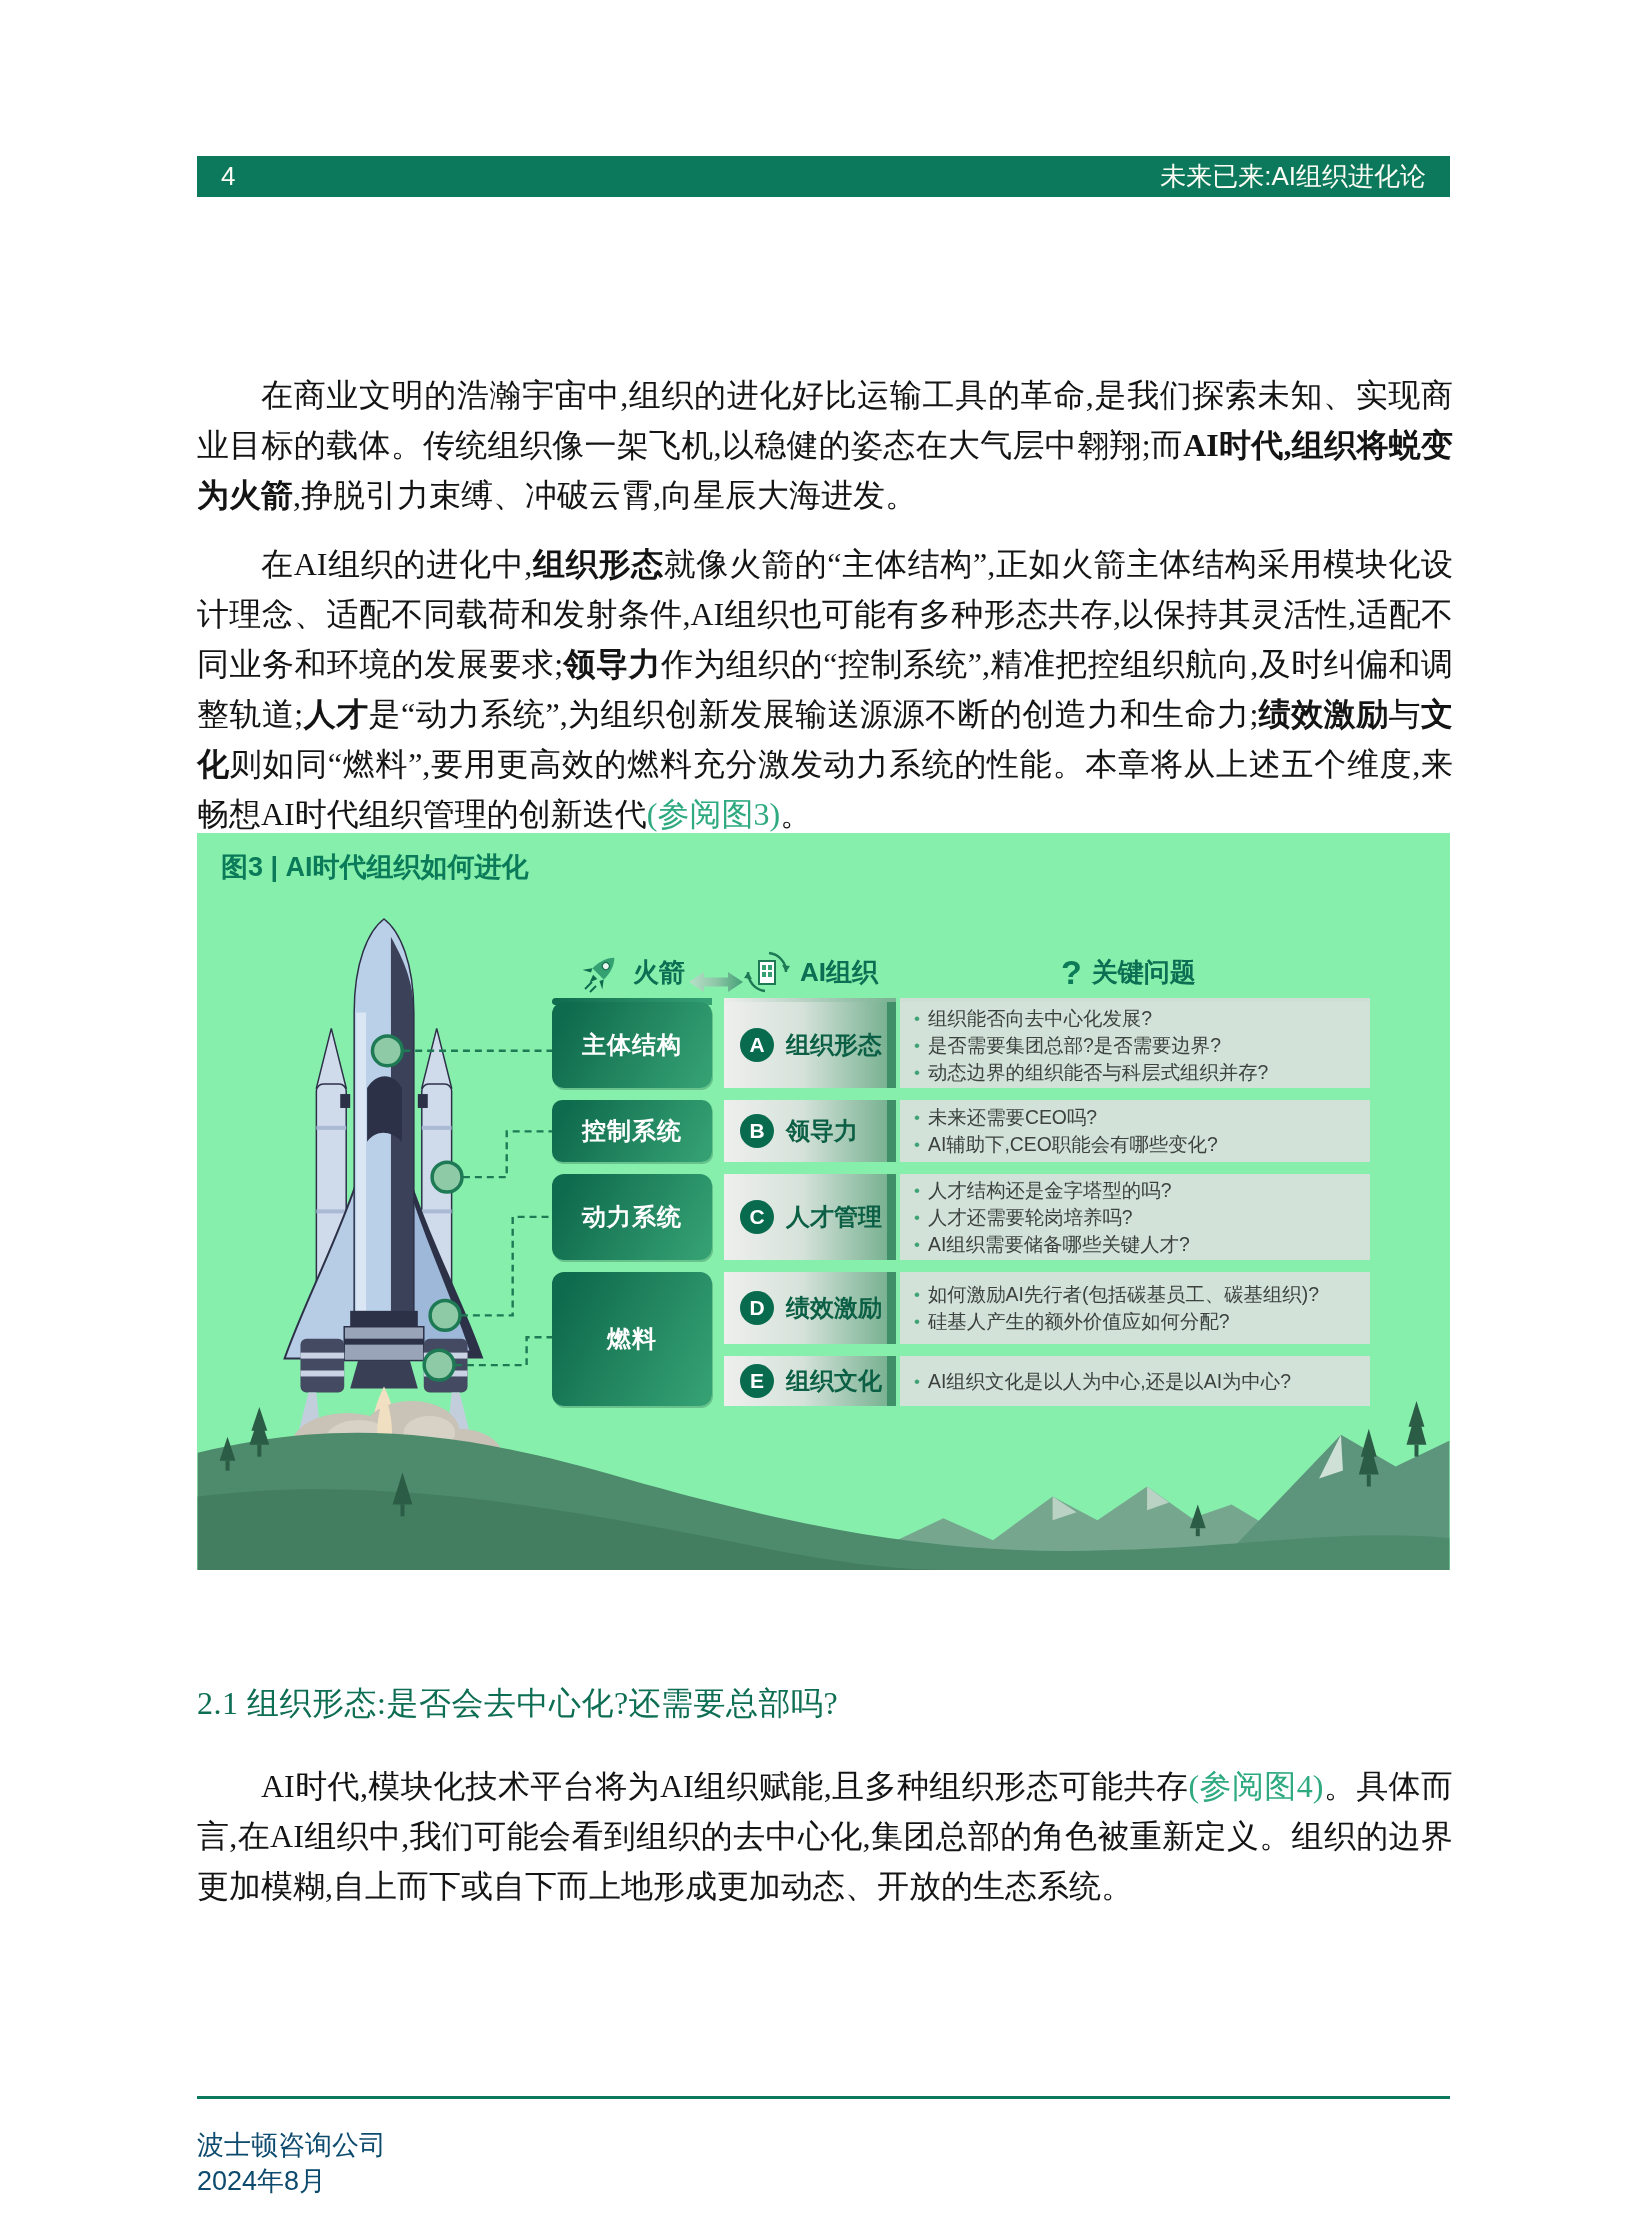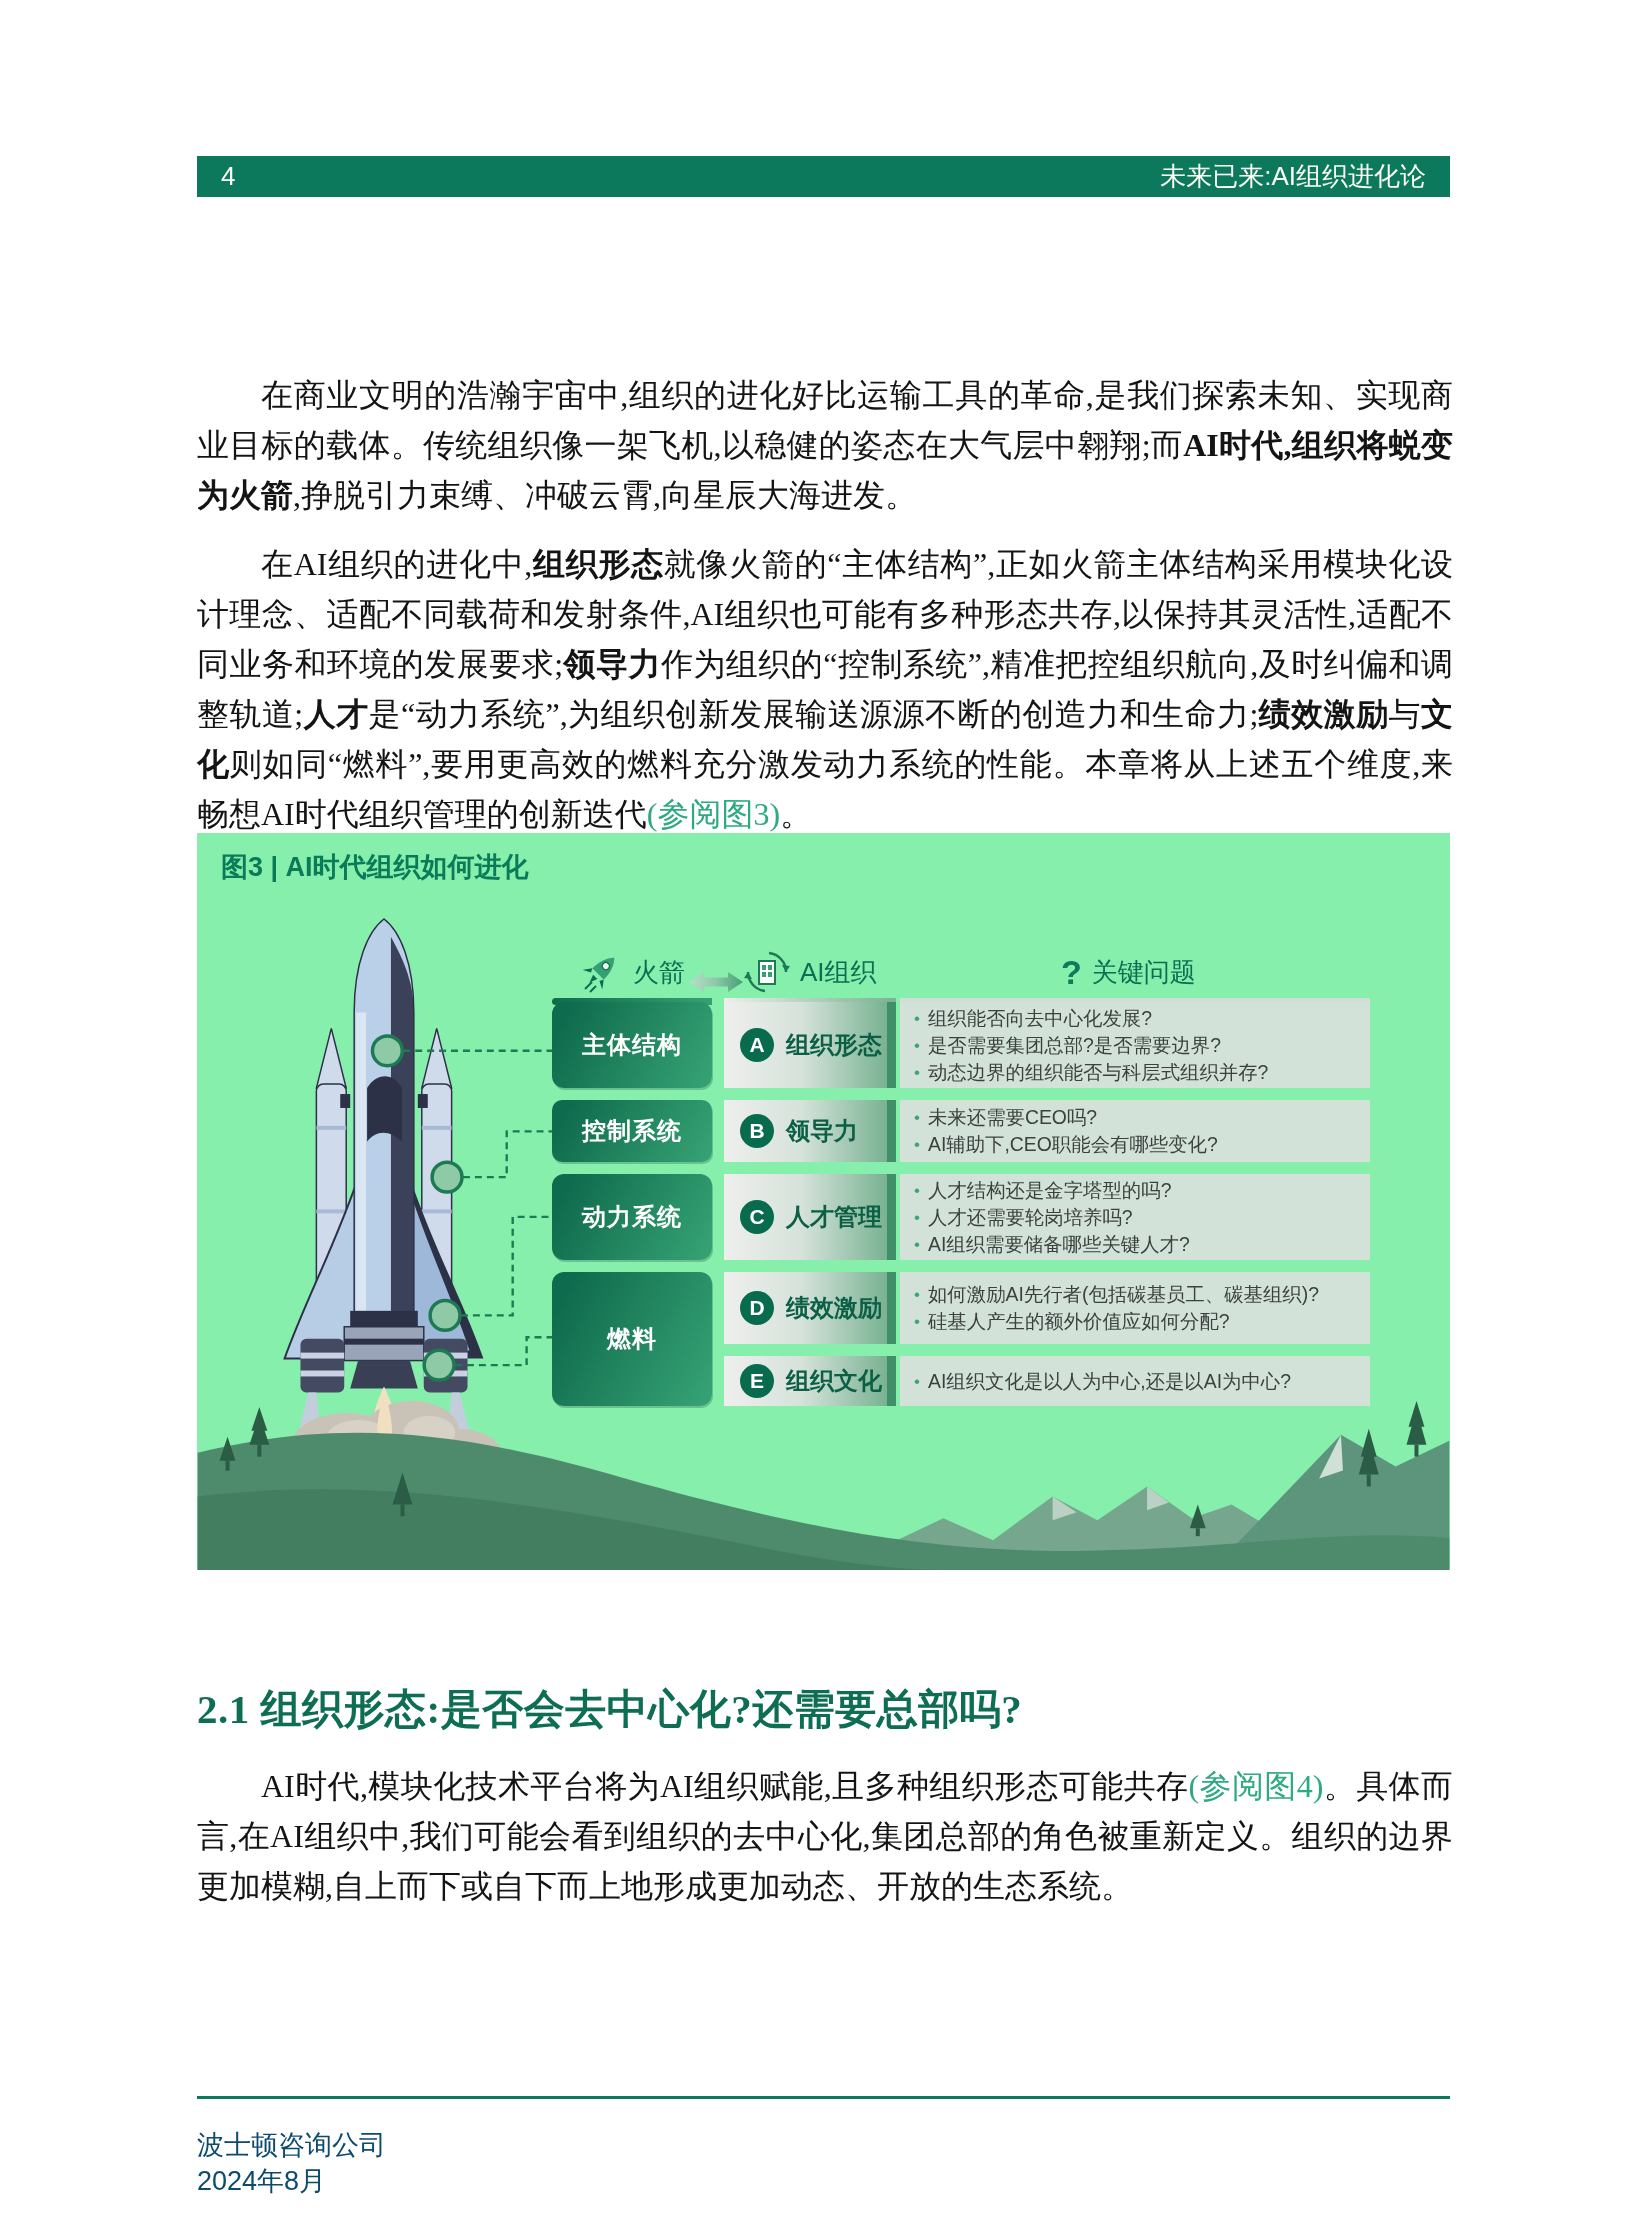--- a/index.html
+++ b/index.html
@@ -7,37 +7,37 @@
   .page { position:relative; width:1646px; height:2233px; background:#fff; overflow:hidden; }
 
   
   .header-bar { position:absolute; left:197px; top:156px; width:1253px; height:41px;
     background:#0d795c; color:#fdfdf5; display:flex; justify-content:space-between; align-items:center;
     padding:0 24px; font-family:"Liberation Sans","DejaVu Sans",sans-serif; font-size:26px; }
 
   
   .h1 { position:absolute; left:197px; top:287px; width:1254px; font-size:44px; font-weight:bold;
     color:#0d6e53; letter-spacing:1px; }
-  .h2 { position:absolute; left:197px; top:1682px; width:1254px; font-size:41px; font-weight:bold;
+  .h2 { position:absolute; left:197px; top:1682px; width:1254px; font-size:32px; font-weight:normal;
     color:#0d6e53; letter-spacing:0.5px; }
 
   
   .para { position:absolute; left:197px; width:1256px; font-size:32px; line-height:50px;
     color:#141414; text-align:justify; text-indent:64px; }
   #p1 { top:370px; } #p2 { top:539px; } #p3 { top:1761px; }
   .para .b { font-weight:bold; }
   .para .ref { color:#2faa80; }
 
   
   .figure { position:absolute; left:197px; top:833px; width:1253px; height:737px;
     background:#86efac; overflow:hidden; font-family:"Liberation Sans","DejaVu Sans",sans-serif; }
   .fig-title { position:absolute; left:24px; top:16px; font-size:27px; font-weight:bold; color:#0a7a58; }
 
   .legend-item { position:absolute; top:117px; height:44px; display:flex; align-items:center; gap:10px; }
-  .legend-label { font-size:26px; font-weight:normal; color:#0c6e52; white-space:nowrap; }
+  .legend-label { font-size:26px; font-weight:bold; color:#0c6e52; white-space:nowrap; }
   #lg-rocket { left:386px; } #lg-arrow { left:490px; top:127px; } #lg-org { left:547px;text-align:center; } #lg-q { left:864px; }
   .qmark { font-size:34px; font-weight:bold; color:#0d7a58; }
 
   .divider-seg { position:absolute; top:165px; height:7px; }
   #dv1 { left:355px; width:160px; background:linear-gradient(90deg,#0f6b4d,#35a173); border-radius:4px 0 0 4px; }
   #dv2 { left:527px; width:172px; background:linear-gradient(90deg,#eeeeec,#79b292); }
   #dv3 { left:703px; width:470px; background:#cfdfd6; }
 
   .fig-grid { position:absolute; left:355px; top:169px; width:818px; display:grid;
     grid-template-columns:160px 12px 172px 4px 470px;

